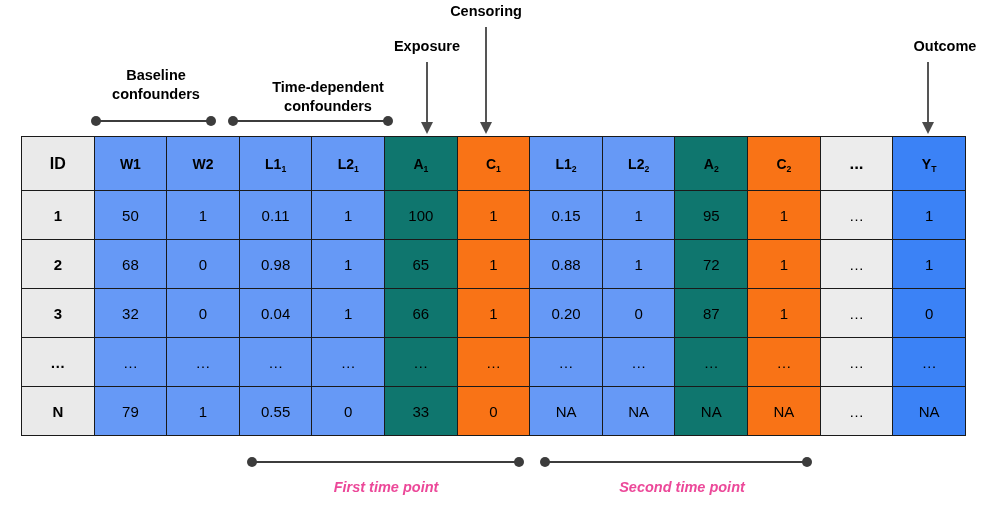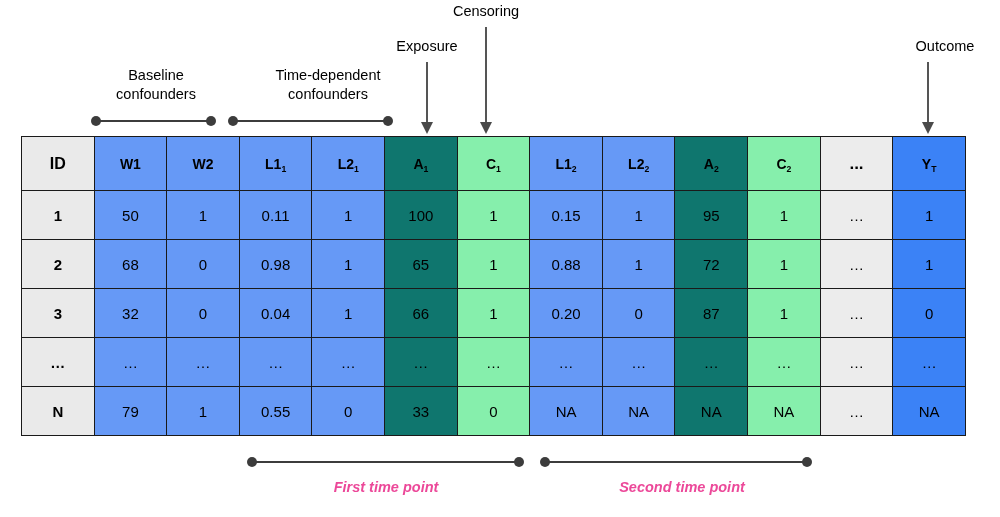--- a/index.html
+++ b/index.html
@@ -11,21 +11,21 @@
     width: 1000px;
     height: 517px;
     position: relative;
     font-family: "Liberation Sans", sans-serif;
     overflow: hidden;
   }
 
   
   .annot-label {
     position: absolute;
-    font-weight: normal;
+    font-weight: bold;
     font-size: 14.5px;
     color: #000000;
     text-align: center;
     line-height: 1.32;
     white-space: pre-line;
   }
   .annot-label.two-line { line-height: 1.3; }
 
   .bracket {
     position: absolute;
@@ -107,39 +107,39 @@
   }
   #data-table thead th.c-id { font-size: 16px; }
   #data-table thead th.c-dots { font-size: 17px; }
   #data-table tbody td { font-weight: normal; }
   #data-table tbody td.c-id { font-weight: bold; font-size: 15px; }
 
   
   .c-id    { background: #eaeaea; }
   .c-blue  { background: #6699f6; }
   .c-yel   { background: #0f766e; }
-  .c-gray  { background: #86efac; }
+  .c-gray  { background: #f97316; }
   .c-dots  { background: #ececec; }
   .c-red   { background: #3b82f6; }
 
   sub {
     font-size: 0.62em;
     vertical-align: baseline;
     position: relative;
     bottom: -0.38em;
     font-weight: bold;
   }
 </style>
 </head>
 <body>
 
 <div class="annot-label two-line" style="left:81px; top:66px; width:150px;">Baseline
 confounders</div>
 
-<div class="annot-label two-line" style="left:233px; top:66px; width:190px;">Time-dependent
+<div class="annot-label two-line" style="left:233px; top:78px; width:190px;">Time-dependent
 confounders</div>
 
 <div class="annot-label" style="left:357px; top:37px; width:140px;">Exposure</div>
 
 <div class="annot-label" style="left:416px; top:2px; width:140px;">Censoring</div>
 
 <div class="annot-label" style="left:875px; top:37px; width:140px;">Outcome</div>
 
 <div class="bracket" style="left:91px; top:116px; width:125px;">
   <span class="bar"></span>

